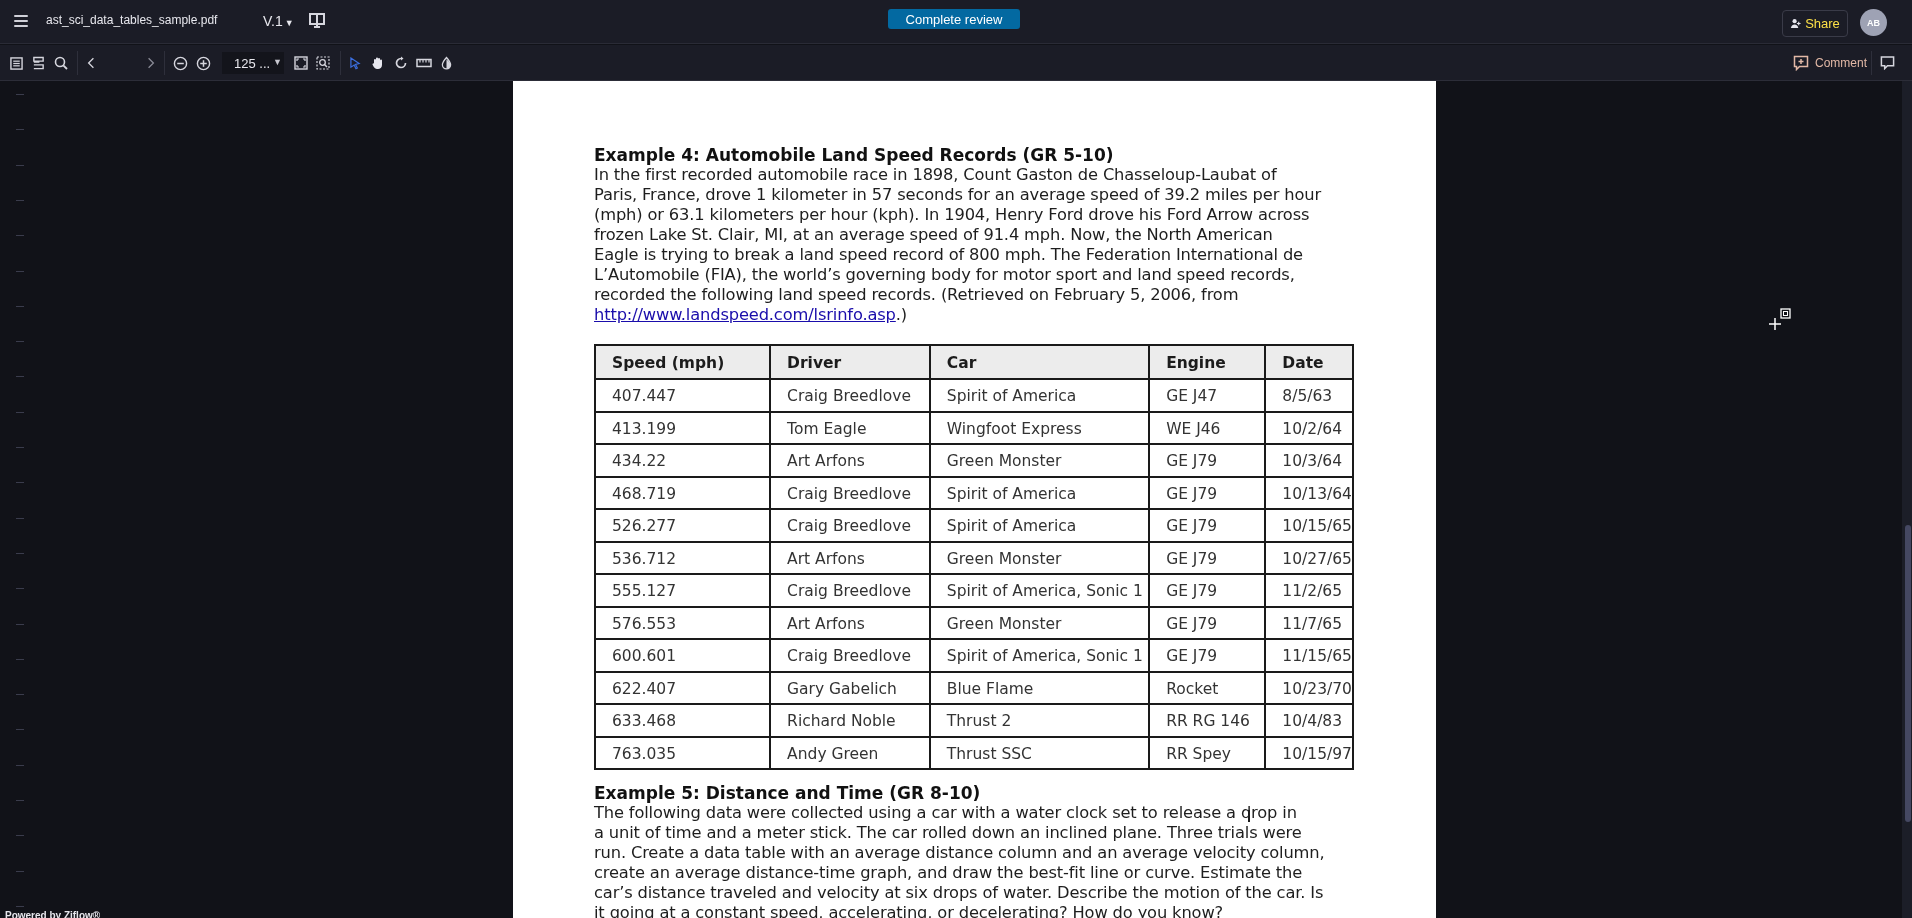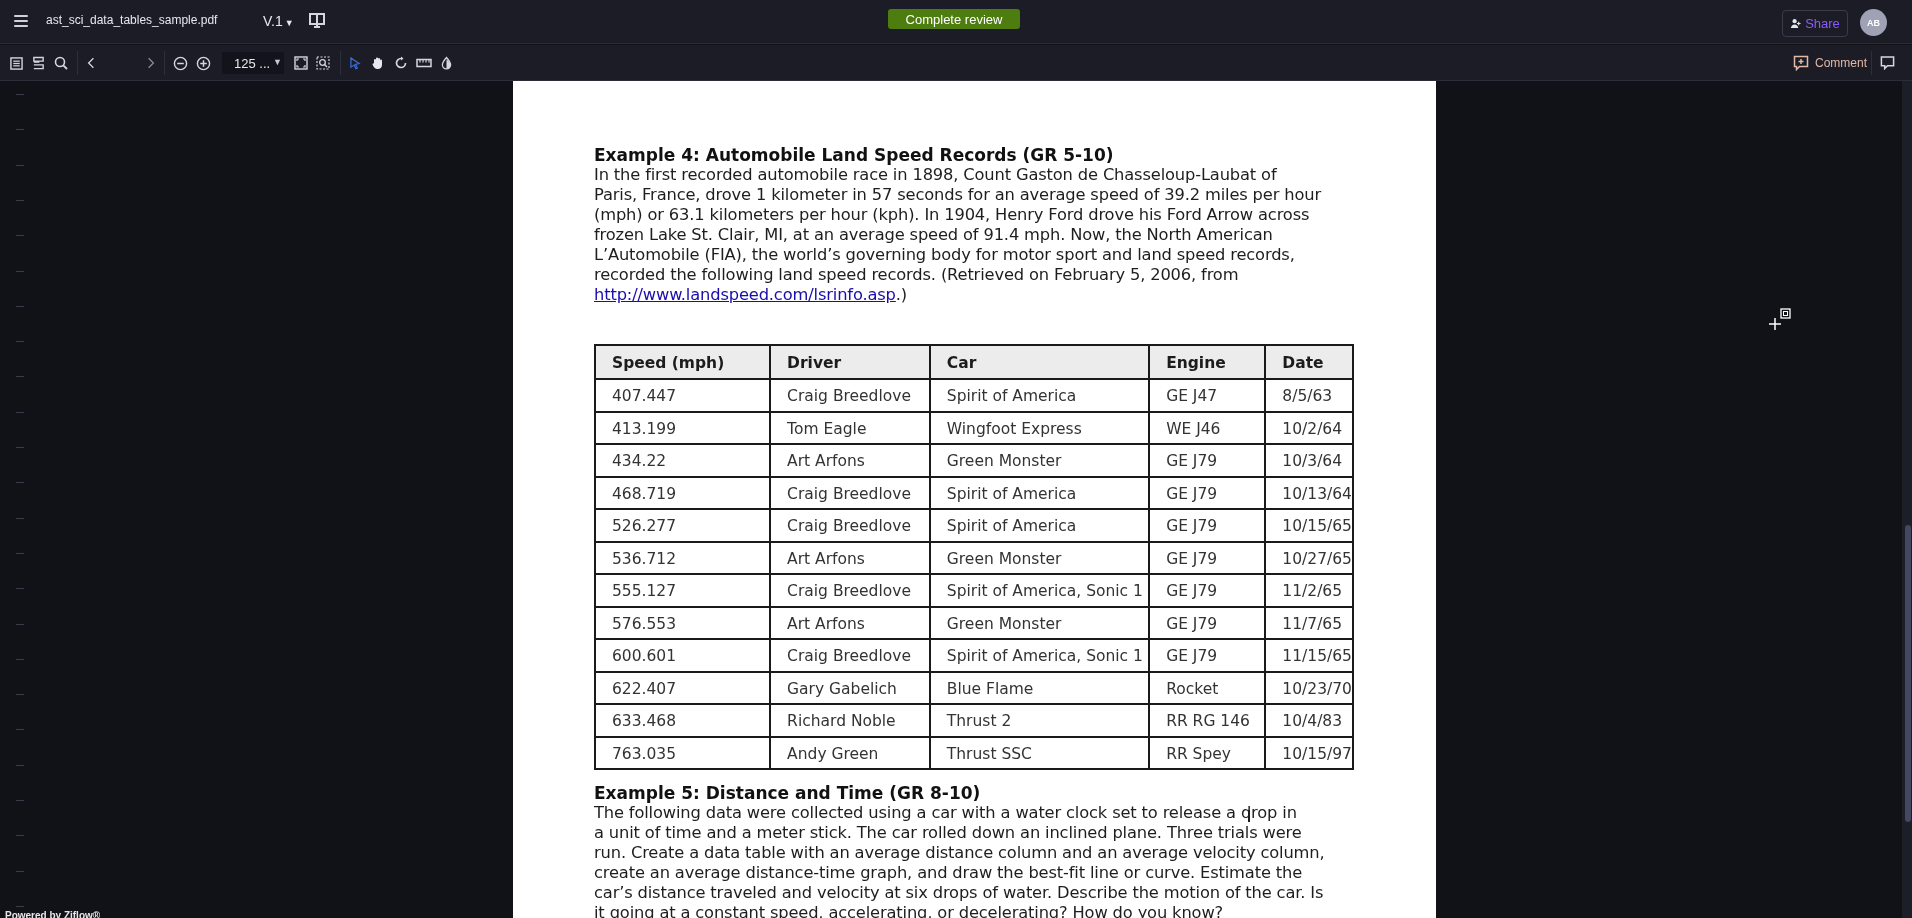--- a/index.html
+++ b/index.html
@@ -6,22 +6,22 @@
   html, body { width: 1912px; height: 918px; overflow: hidden; background: #111218; font-family: "Liberation Sans", sans-serif; color: #e6e6ea; }
   .topbar { position: absolute; left: 0; top: 0; width: 1912px; height: 44px; background: #1b1c26; border-bottom: 1px solid #2a2b36; }
   .toolbar { position: absolute; left: 0; top: 45px; width: 1912px; height: 36px; background: #1b1c26; border-bottom: 1px solid #2c2d38; }
   .abs { position: absolute; }
   .menu-icon { left: 14px; top: 15px; width: 14px; height: 12px; cursor: pointer; }
   .menu-icon span { display: block; height: 2px; background: #d0d0d8; margin-bottom: 3px; border-radius: 1px; }
   .filename { left: 46px; top: 13px; font-size: 12px; color: #e8e8ee; }
   .version { left: 263px; top: 13px; font-size: 14px; color: #e8e8ee; cursor: pointer; }
   .version .caret { font-size: 9px; margin-left: 2px; }
   .compare-icon { left: 309px; top: 13px; width: 16px; height: 16px; cursor: pointer; }
-  .complete-btn { left: 888px; top: 9px; width: 132px; height: 20px; background: #4d7c0f; color: #fff; border-radius: 3px; font-size: 13px; display: flex; align-items: center; justify-content: center; cursor: pointer; }
-  .share-btn { left: 1782px; top: 10px; width: 66px; height: 27px; border: 1px solid #3a3b48; border-radius: 4px; font-size: 13px; color: #8b5cf6; display: flex; align-items: center; justify-content: center; gap: 4px; cursor: pointer; }
+  .complete-btn { left: 888px; top: 9px; width: 132px; height: 20px; background: #0369a1; color: #fff; border-radius: 3px; font-size: 13px; display: flex; align-items: center; justify-content: center; cursor: pointer; }
+  .share-btn { left: 1782px; top: 10px; width: 66px; height: 27px; border: 1px solid #3a3b48; border-radius: 4px; font-size: 13px; color: #fde047; display: flex; align-items: center; justify-content: center; gap: 4px; cursor: pointer; }
   .avatar { left: 1860px; top: 9px; width: 27px; height: 27px; border-radius: 50%; background: #9ea2b4; color: #fff; font-size: 9px; font-weight: bold; display: flex; align-items: center; justify-content: center; }
   .tb-icon { position: absolute; top: 9px; width: 18px; height: 18px; color: #d6d6de; font-size: 14px; display: flex; align-items: center; justify-content: center; cursor: pointer; }
   .tb-sep { position: absolute; top: 6px; width: 1px; height: 24px; background: #2e2f3b; }
   .page-indicator { position: absolute; left: 105px; top: 10px; font-size: 14px; color: #e4e4ea; margin-top: 36px; }
   .zoom-select { position: absolute; left: 222px; top: 7px; width: 62px; height: 22px; background: #13141b; color: #e8e8ee; font-size: 13px; display: flex; align-items: center; padding-left: 12px; cursor: pointer; }
   .zoom-select .caret { position: absolute; right: 2px; top: 5px; font-size: 9px; color: #c8c8d0; }
   .comment-btn { position: absolute; left: 1793px; top: 8px; height: 20px; display: flex; align-items: center; gap: 6px; color: #e2b8a6; font-size: 12px; cursor: pointer; }
   .comment-btn svg { width: 16px; height: 16px; }
   .panel-icon { position: absolute; left: 1880px; top: 10px; width: 16px; height: 16px; cursor: pointer; }
   .ruler-tick { position: absolute; left: 0; width: 8px; height: 1px; background: #3a3c4c; }
@@ -211,20 +211,21 @@
     </div>
 
   <div class="page">
     <div class="content">
       <div class="heading">Example 4: Automobile Land Speed Records (GR 5-10)</div>
       <div id="ex4-lines" class="para">
           <div>In the first recorded automobile race in 1898, Count Gaston de Chasseloup-Laubat of</div>
           <div>Paris, France, drove 1 kilometer in 57 seconds for an average speed of 39.2 miles per hour</div>
           <div>(mph) or 63.1 kilometers per hour (kph). In 1904, Henry Ford drove his Ford Arrow across</div>
           <div>frozen Lake St. Clair, MI, at an average speed of 91.4 mph. Now, the North American</div>
+          <div>Eagle is trying to break a land speed record of 800 mph. The Federation International de</div>
           <div>L’Automobile (FIA), the world’s governing body for motor sport and land speed records,</div>
           <div>recorded the following land speed records. (Retrieved on February 5, 2006, from</div>
         </div>
       <div class="para"><a>http://www.landspeed.com/lsrinfo.asp</a><span>.)</span></div>
     </div>
 
     <table class="records">
       <thead>
         <tr id="table-head">
             <th class="col1">Speed (mph)</th>

